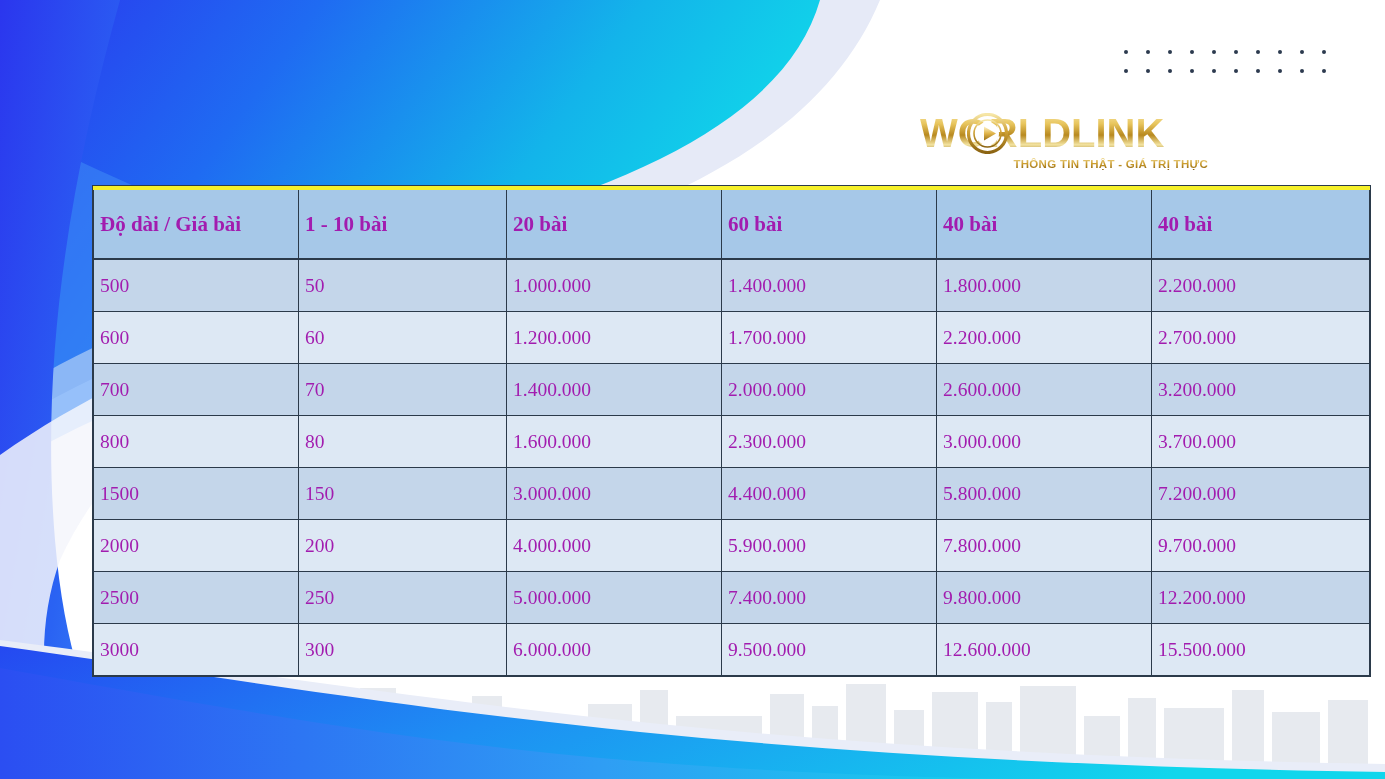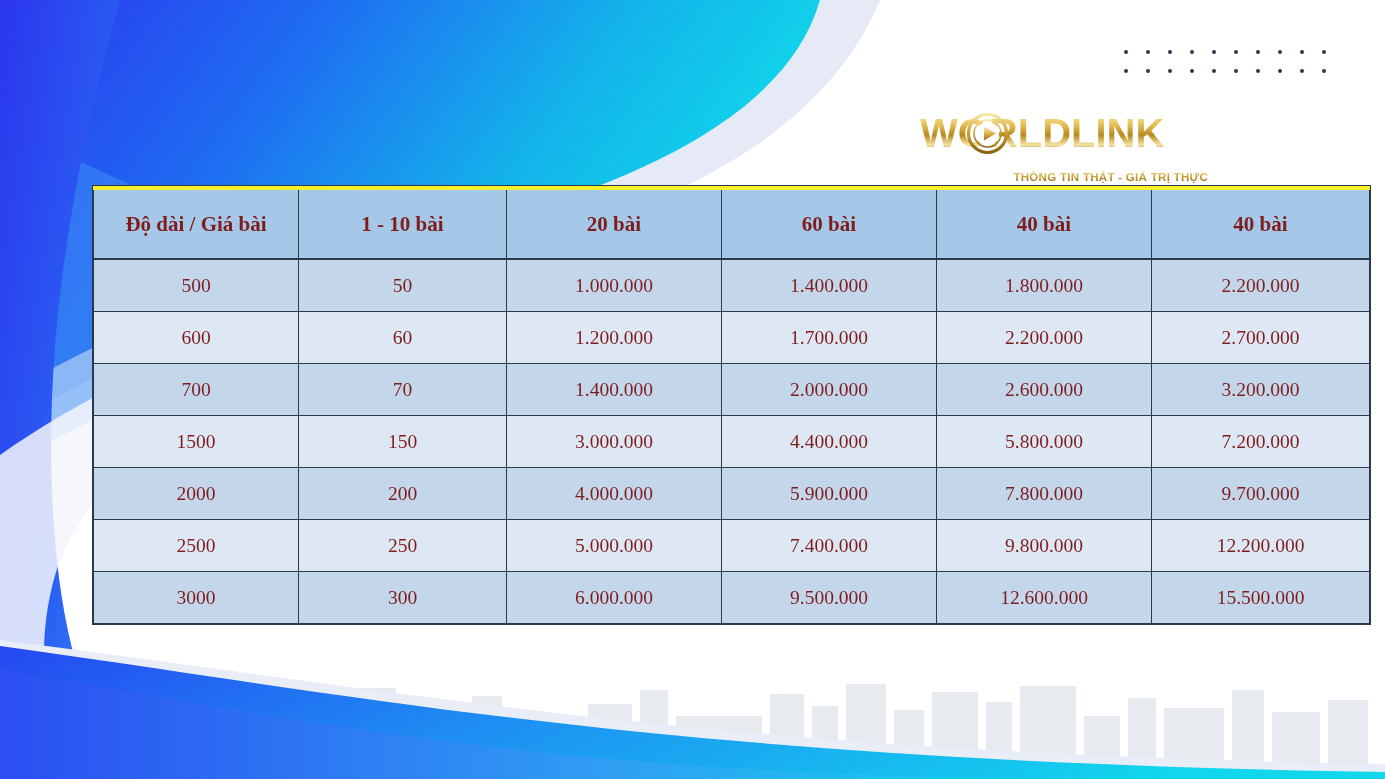--- a/index.html
+++ b/index.html
@@ -78,21 +78,21 @@
     top: 1px;
     width: 41px;
     height: 41px;
   }
   .logo-tagline {
     font-family: "Liberation Sans", sans-serif;
     font-weight: bold;
     font-size: 11.5px;
     letter-spacing: 0.3px;
     text-align: right;
-    margin-top: 17px;
+    margin-top: 4px;
     padding-right: 2px;
     background: linear-gradient(180deg, #f0d98f 0%, #c99a2a 50%, #8a6212 100%);
     -webkit-background-clip: text;
     background-clip: text;
     color: transparent;
     -webkit-text-fill-color: transparent;
   }
 
   
   .table-wrap {
@@ -104,22 +104,22 @@
   table.price-table {
     border-collapse: collapse;
     width: 100%;
     table-layout: fixed;
     border-top: 4px solid #f5f02a;
     box-shadow: 0 0 0 1px #2b3a4a;
   }
   table.price-table th,
   table.price-table td {
     border: 1.5px solid #2b3a4a;
-    text-align: center;
-    color: #7f1d1d;
+    text-align: left;
+    color: #a21caf;
     font-family: "Liberation Serif", serif;
   }
   table.price-table th {
     background: #a6c8e8;
     font-size: 21px;
     font-weight: bold;
     height: 60px;
     padding: 4px 6px;
     border-bottom: 2.5px solid #2b3a4a;
   }
@@ -299,20 +299,28 @@
         </tr>
         <tr>
           <td>700</td>
           <td>70</td>
           <td>1.400.000</td>
           <td>2.000.000</td>
           <td>2.600.000</td>
           <td>3.200.000</td>
         </tr>
         <tr>
+          <td>800</td>
+          <td>80</td>
+          <td>1.600.000</td>
+          <td>2.300.000</td>
+          <td>3.000.000</td>
+          <td>3.700.000</td>
+        </tr>
+        <tr>
           <td>1500</td>
           <td>150</td>
           <td>3.000.000</td>
           <td>4.400.000</td>
           <td>5.800.000</td>
           <td>7.200.000</td>
         </tr>
         <tr>
           <td>2000</td>
           <td>200</td>

